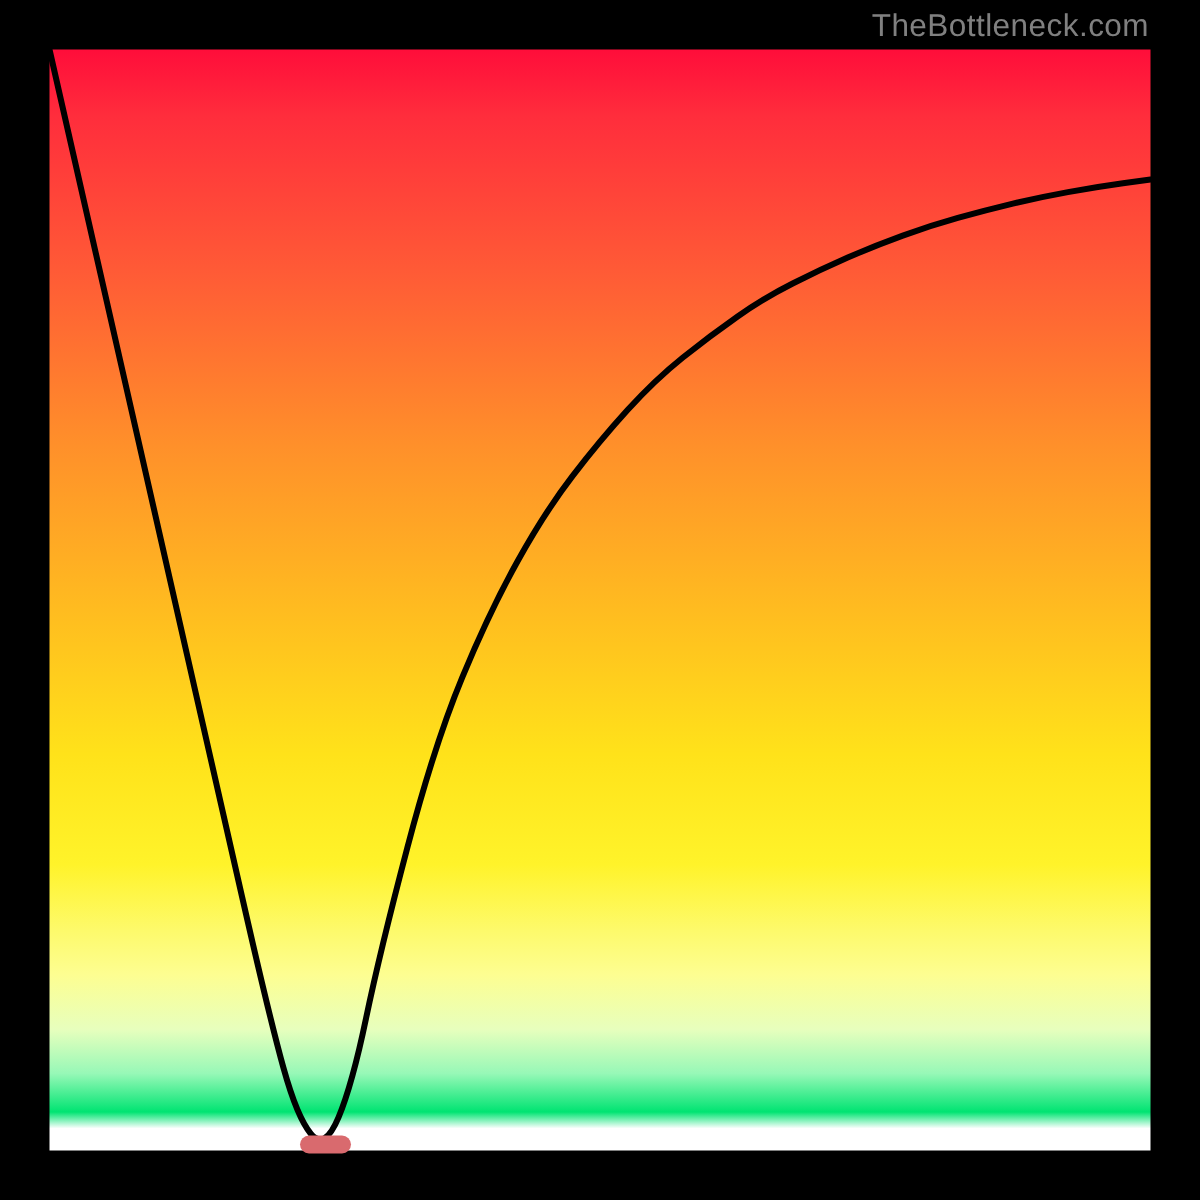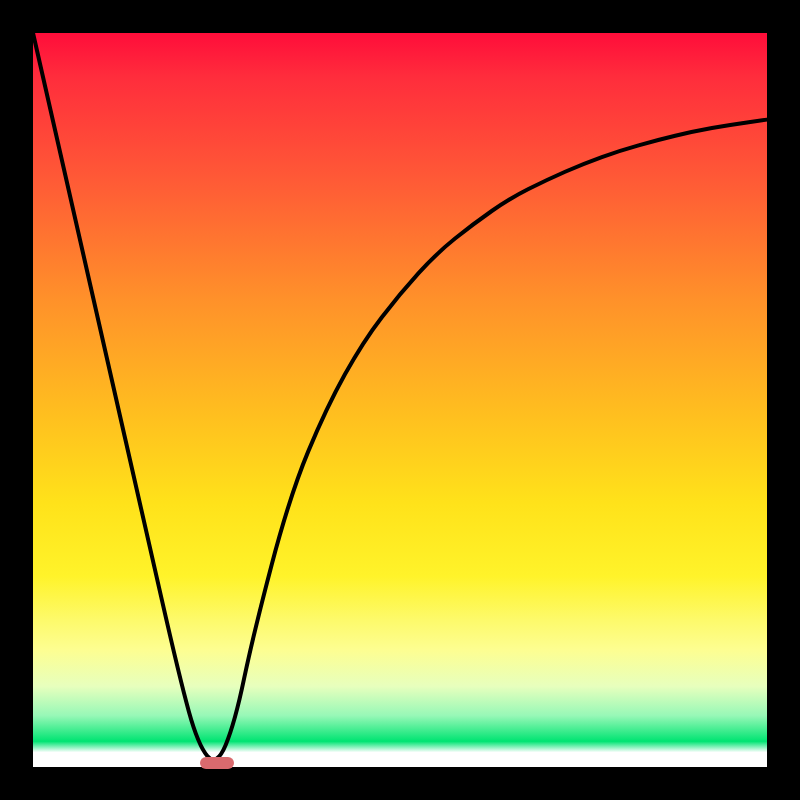--- a/index.html
+++ b/index.html
@@ -66,19 +66,20 @@
     width: 34px;
     height: 12px;
     background: #d96a6e;
     border-radius: 6px;
   }
 </style>
 </head>
 <body>
 
 <div class="frame">
+  <div class="watermark">TheBottleneck.com</div>
   <div class="plot-area">
     <svg class="curve" viewBox="0 0 734 734" preserveAspectRatio="none">
       <path id="curve-path" fill="none" stroke="#000" stroke-width="4" stroke-linecap="round" stroke-linejoin="round" d="M 0 0 Q 36.7 161.48000000000002 55.050000000000004 242.22 Q 73.4 322.96 91.75 403.69999999999993 Q 110.1 484.43999999999994 128.45 565.18 Q 146.8 645.92 155.97500000000002 678.95 Q 165.15 711.98 174.325 722.99 Q 183.5 734 192.675 711.98 Q 201.85000000000002 689.96 211.025 645.9200000000001 Q 220.2 601.88 238.54999999999998 532.15 Q 256.9 462.42 275.25 418.38 Q 293.6 374.34000000000003 311.95000000000005 341.31000000000006 Q 330.3 308.28000000000003 348.65 284.425 Q 367 260.57 385.35 240.38500000000002 Q 403.70000000000005 220.20000000000005 422.05 205.52000000000004 Q 440.4 190.84000000000003 458.75 177.995 Q 477.1 165.14999999999998 495.45 155.97499999999997 Q 513.8 146.79999999999995 532.15 138.72599999999994 Q 550.5 130.65199999999993 568.85 124.04599999999999 Q 587.2 117.44000000000005 605.55 112.30200000000002 Q 623.9 107.16399999999999 642.25 102.75999999999999 Q 660.6 98.356 678.95 95.053 Q 697.3 91.75 715.65 89.18099999999998 T 734 86.61199999999997"></path>
     </svg>
     <div id="marker" class="marker" style="left: 166.5px; top: 724px;"></div>
   </div>
 </div>
 
 </body></html>

